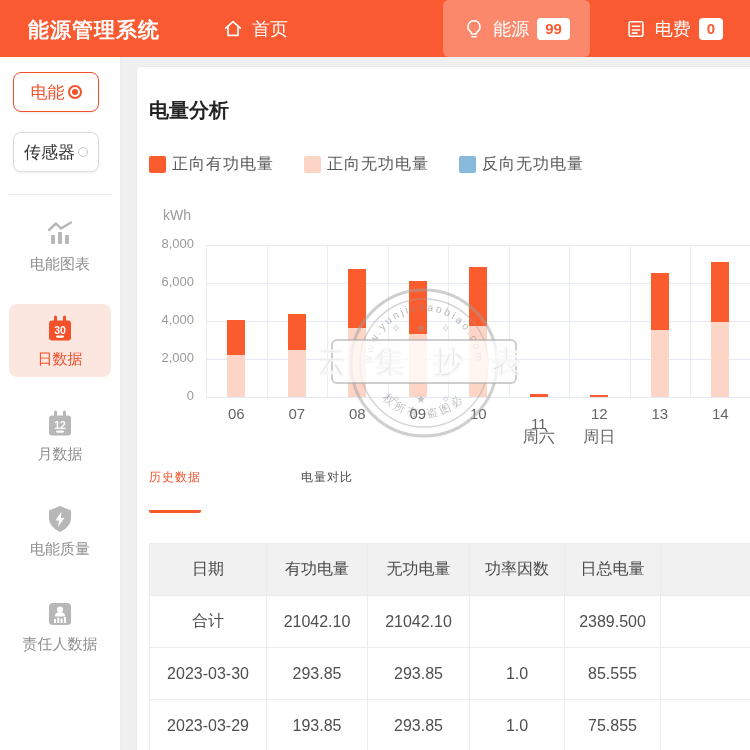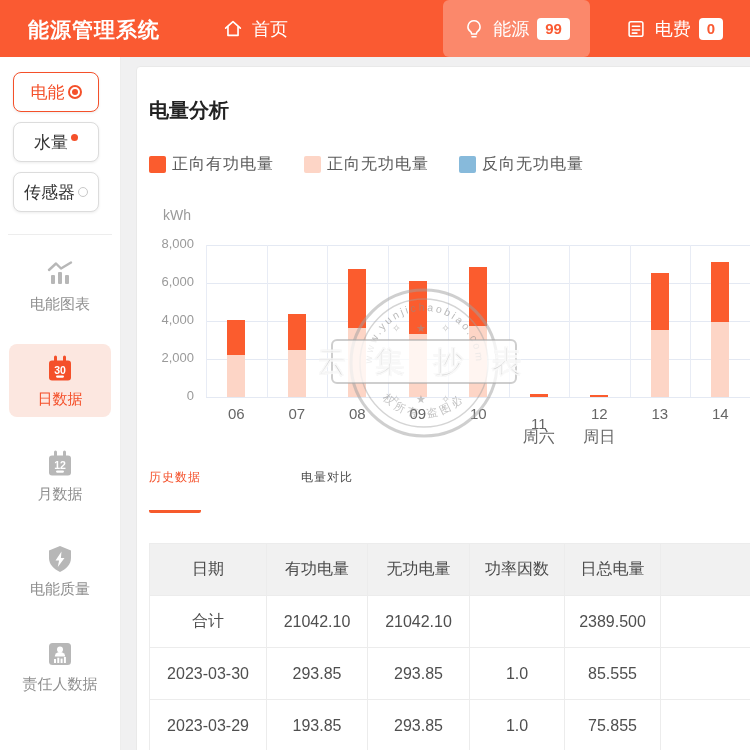--- a/index.html
+++ b/index.html
@@ -15,21 +15,21 @@
   .nav-item.active { background:rgba(255,255,255,.28); border-radius:6px; }
   .nav-home { left:208px; }
   .nav-energy { left:443px; width:147px; justify-content:center; }
   .nav-bill { left:598px; width:152px; justify-content:center; }
   .nicon { width:22px; height:22px; display:inline-flex; }
   .badge { background:#fff; color:#fa5a32; font-size:15px; font-weight:bold;
     border-radius:4px; padding:2px 8px; line-height:18px; }
   
   .sidebar { position:absolute; left:0; top:57px; width:121px; height:693px;
     background:#fff; border-right:1px solid #ededed; z-index:10; }
-  .cats { padding:15px 0 0 13px; display:flex; flex-direction:column; gap:10px; }
+  .cats { padding:15px 0 0 13px; display:flex; flex-direction:column; gap:20px; }
   .cat-btn { width:86px; height:40px; background:#fff; border:1px solid #dcdcdc;
     border-radius:8px; box-shadow:0 1px 3px rgba(0,0,0,.08); display:flex;
     align-items:center; justify-content:center; gap:3px; font-size:17px; color:#333;
     cursor:pointer; }
   .cat-btn.selected { border:1.5px solid #f4502a; color:#f4502a; }
   .ind-radio { width:14px; height:14px; border:2px solid #f4502a; border-radius:50%;
     display:inline-flex; align-items:center; justify-content:center; }
   .ind-radio i { width:6px; height:6px; background:#f4502a; border-radius:50%; }
   .ind-dot { width:7px; height:7px; background:#f4502a; border-radius:50%;
     margin-top:-10px; }
@@ -117,24 +117,20 @@
   </div>
 </header>
 
 <aside class="sidebar">
   <div class="cats">
     <div class="cat-btn selected">
       <span>电能</span>
       <span class="ind-radio">
           <i></i>
         </span>
-    </div>
-    <div class="cat-btn">
-      <span>水量</span>
-      <span class="ind-dot"></span>
     </div>
     <div class="cat-btn">
       <span>传感器</span>
       <span class="ind-ring"></span>
     </div>
   </div>
 
   <div class="side-divider"></div>
 
   <div class="menu">

